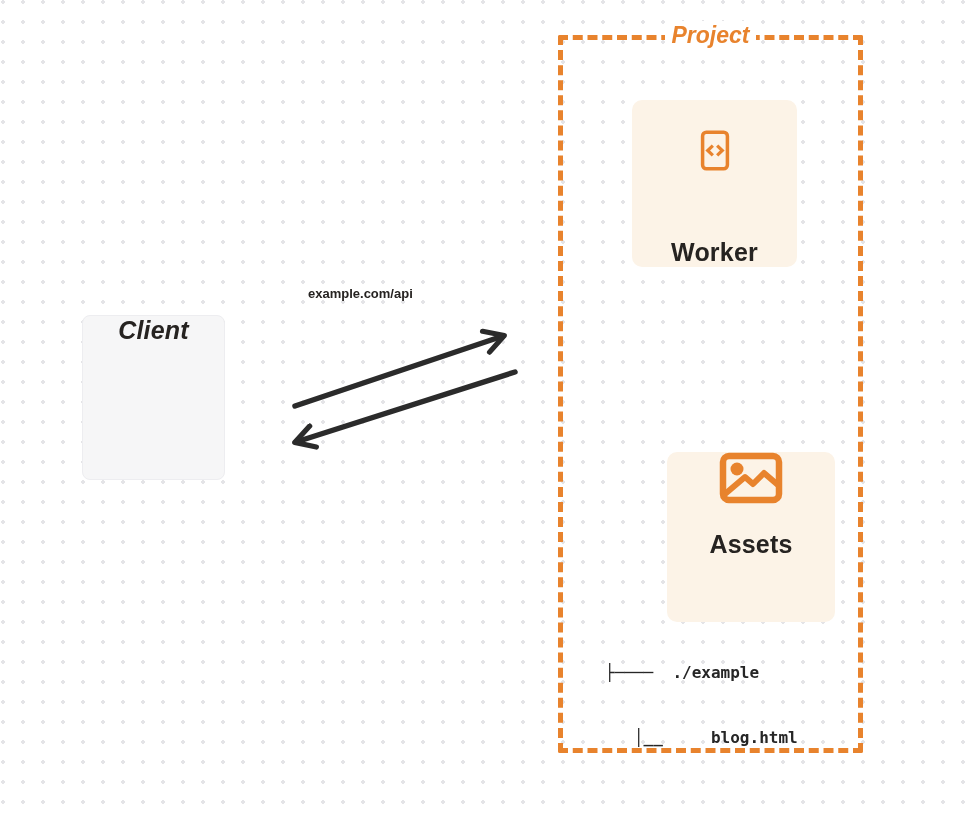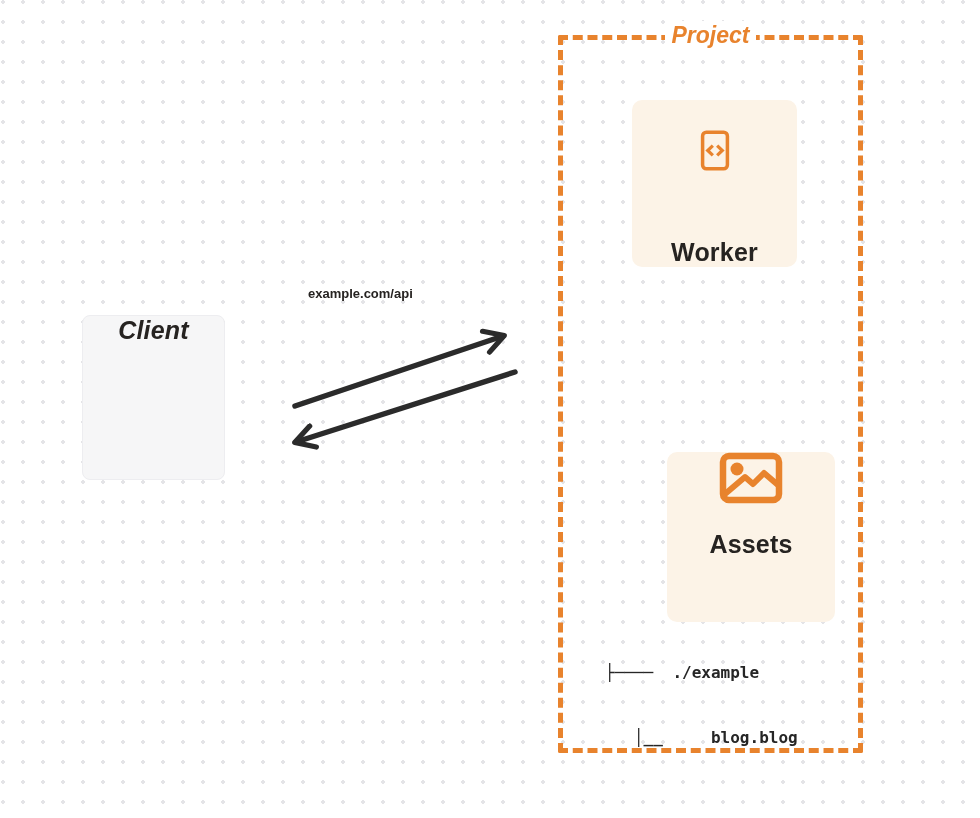--- a/index.html
+++ b/index.html
@@ -128,18 +128,18 @@
       <svg class="icon" width="64" height="52" viewBox="0 0 64 52">
         <rect class="stroke" x="4" y="4" width="56" height="44" rx="6" stroke-width="6.5"></rect>
         <circle class="fill" cx="18" cy="17" r="6.5"></circle>
         <polyline class="stroke" points="6,42 26,25 34,32 45,21 59,33" stroke-width="6" stroke-linecap="round" stroke-linejoin="round"></polyline>
       </svg>
       <span class="node-label">Assets</span>
     </div>
 
     <div class="file-tree">
       <div>├────  ./example</div>
-      <div>   │__     blog.blog</div>
+      <div>   │__     blog.html</div>
       
     </div>
   </div>
 
 </div>
 
 </body></html>

